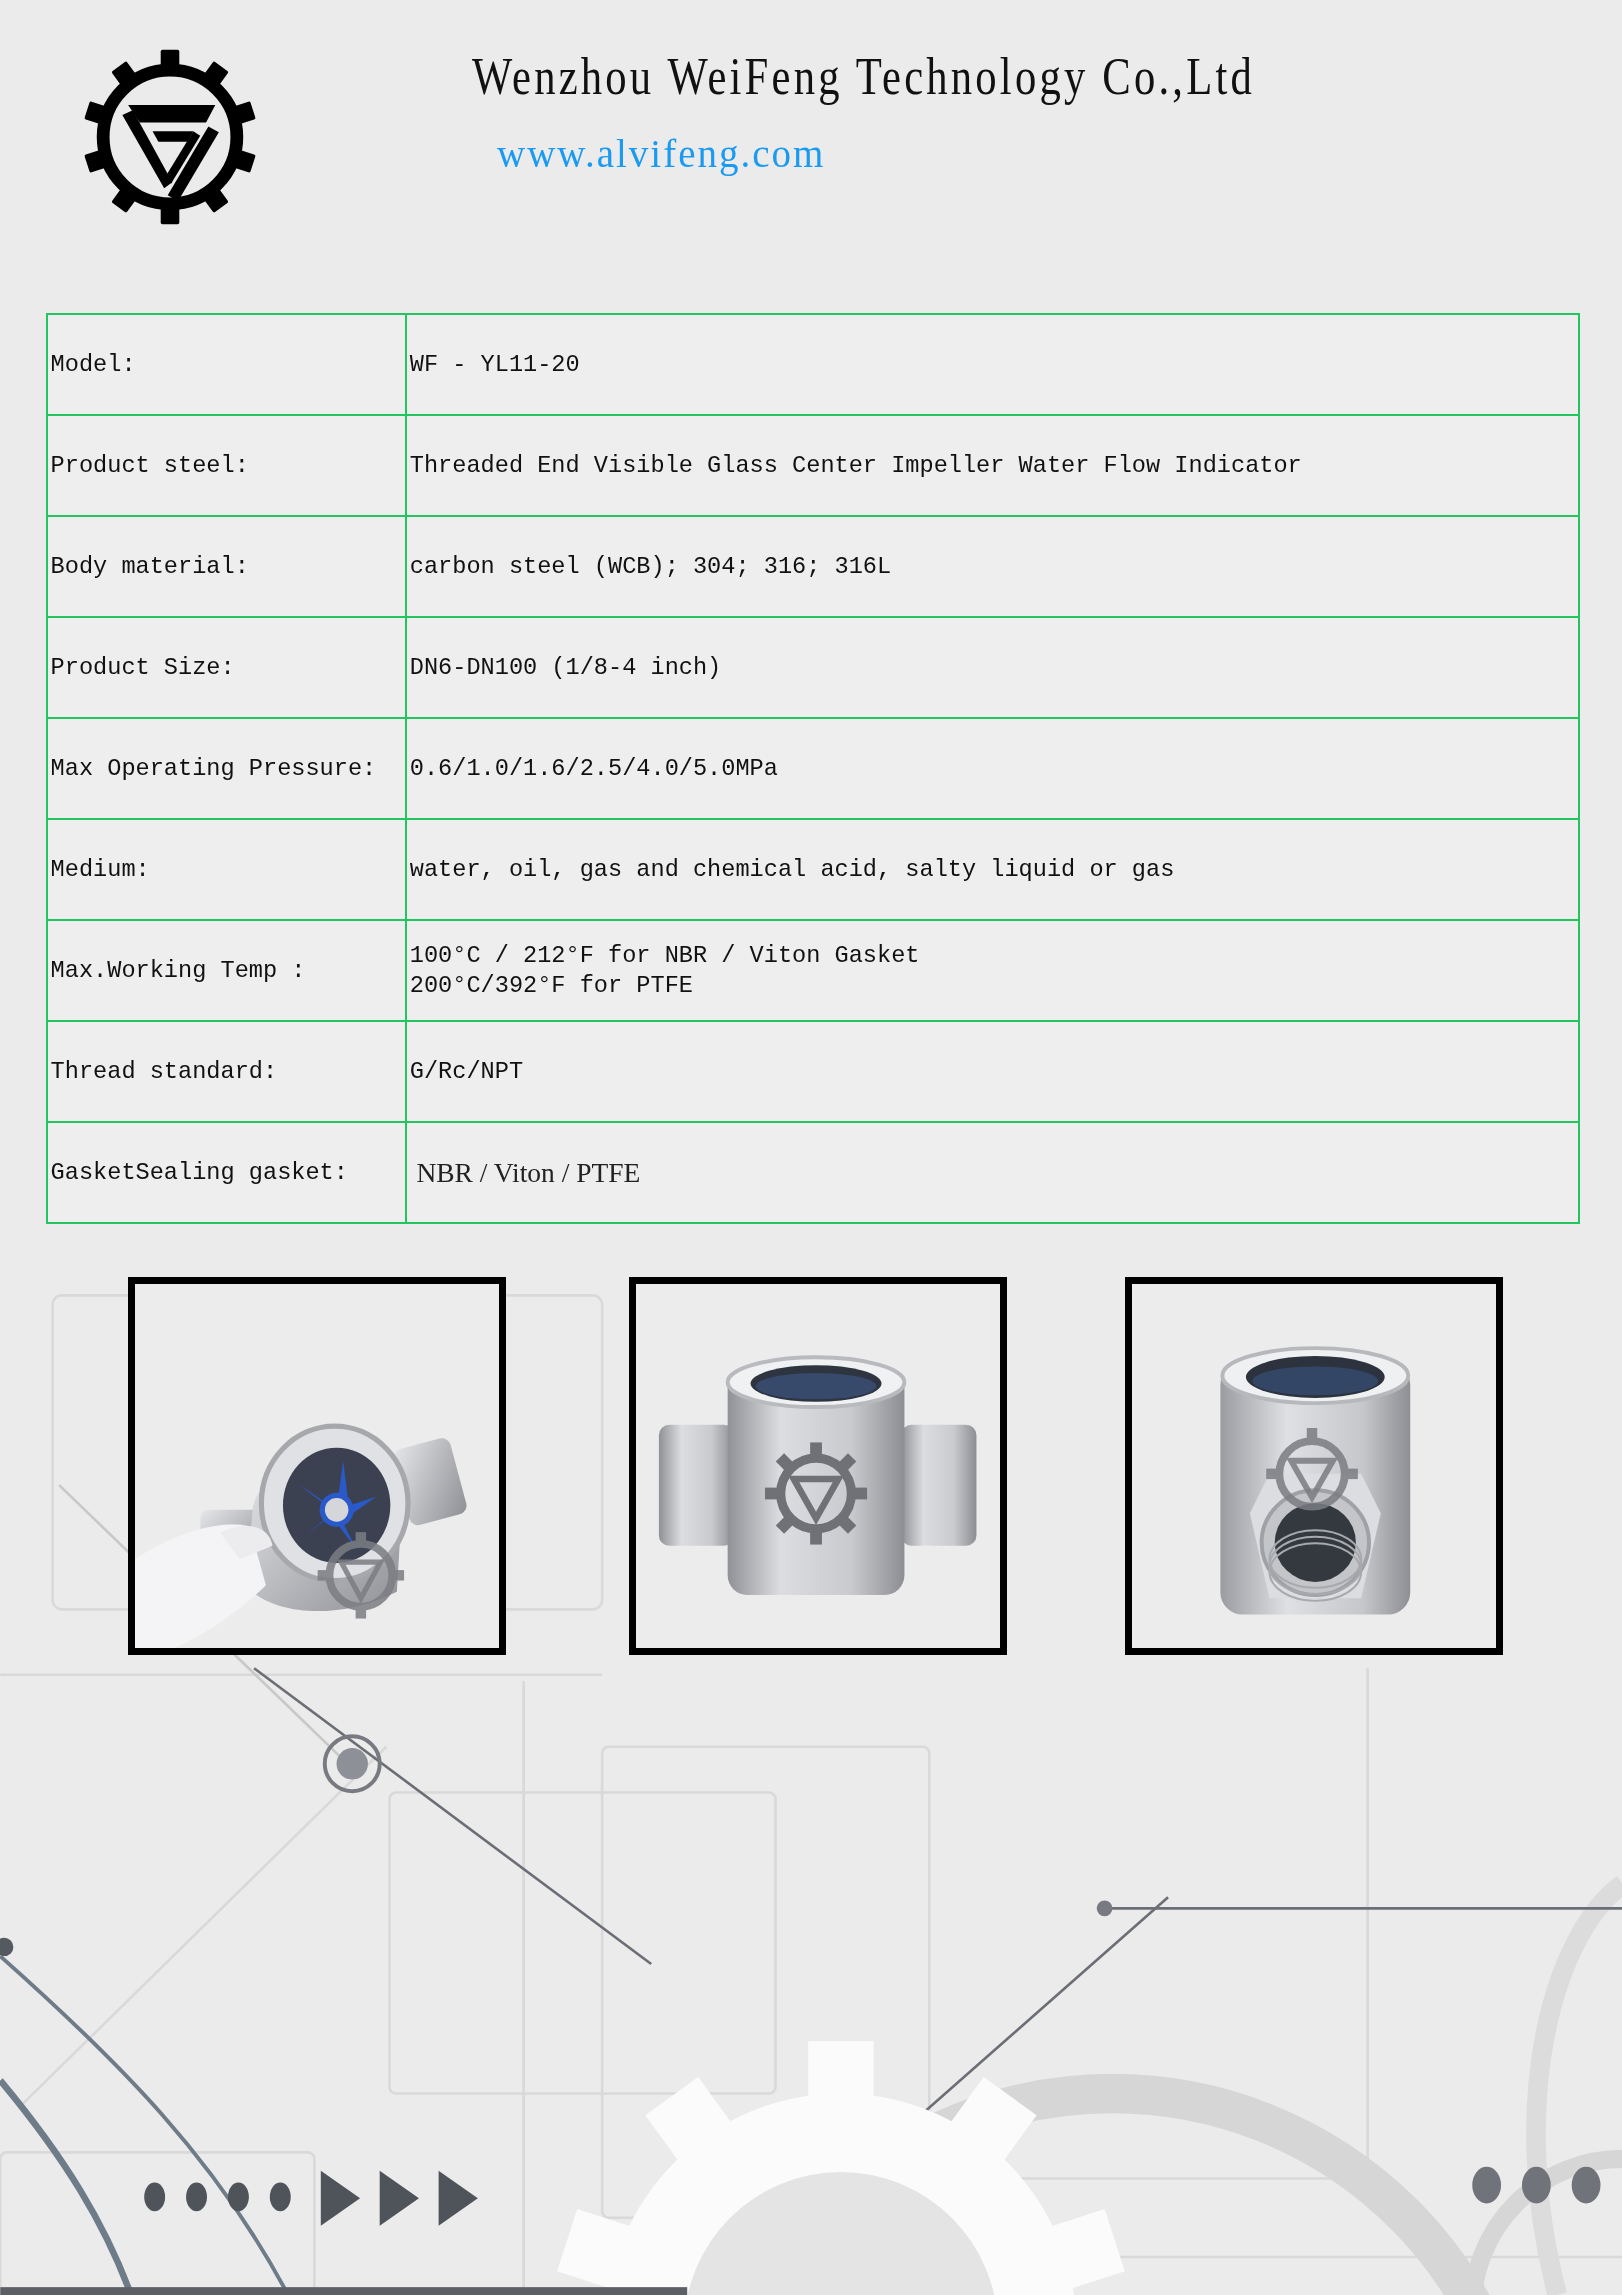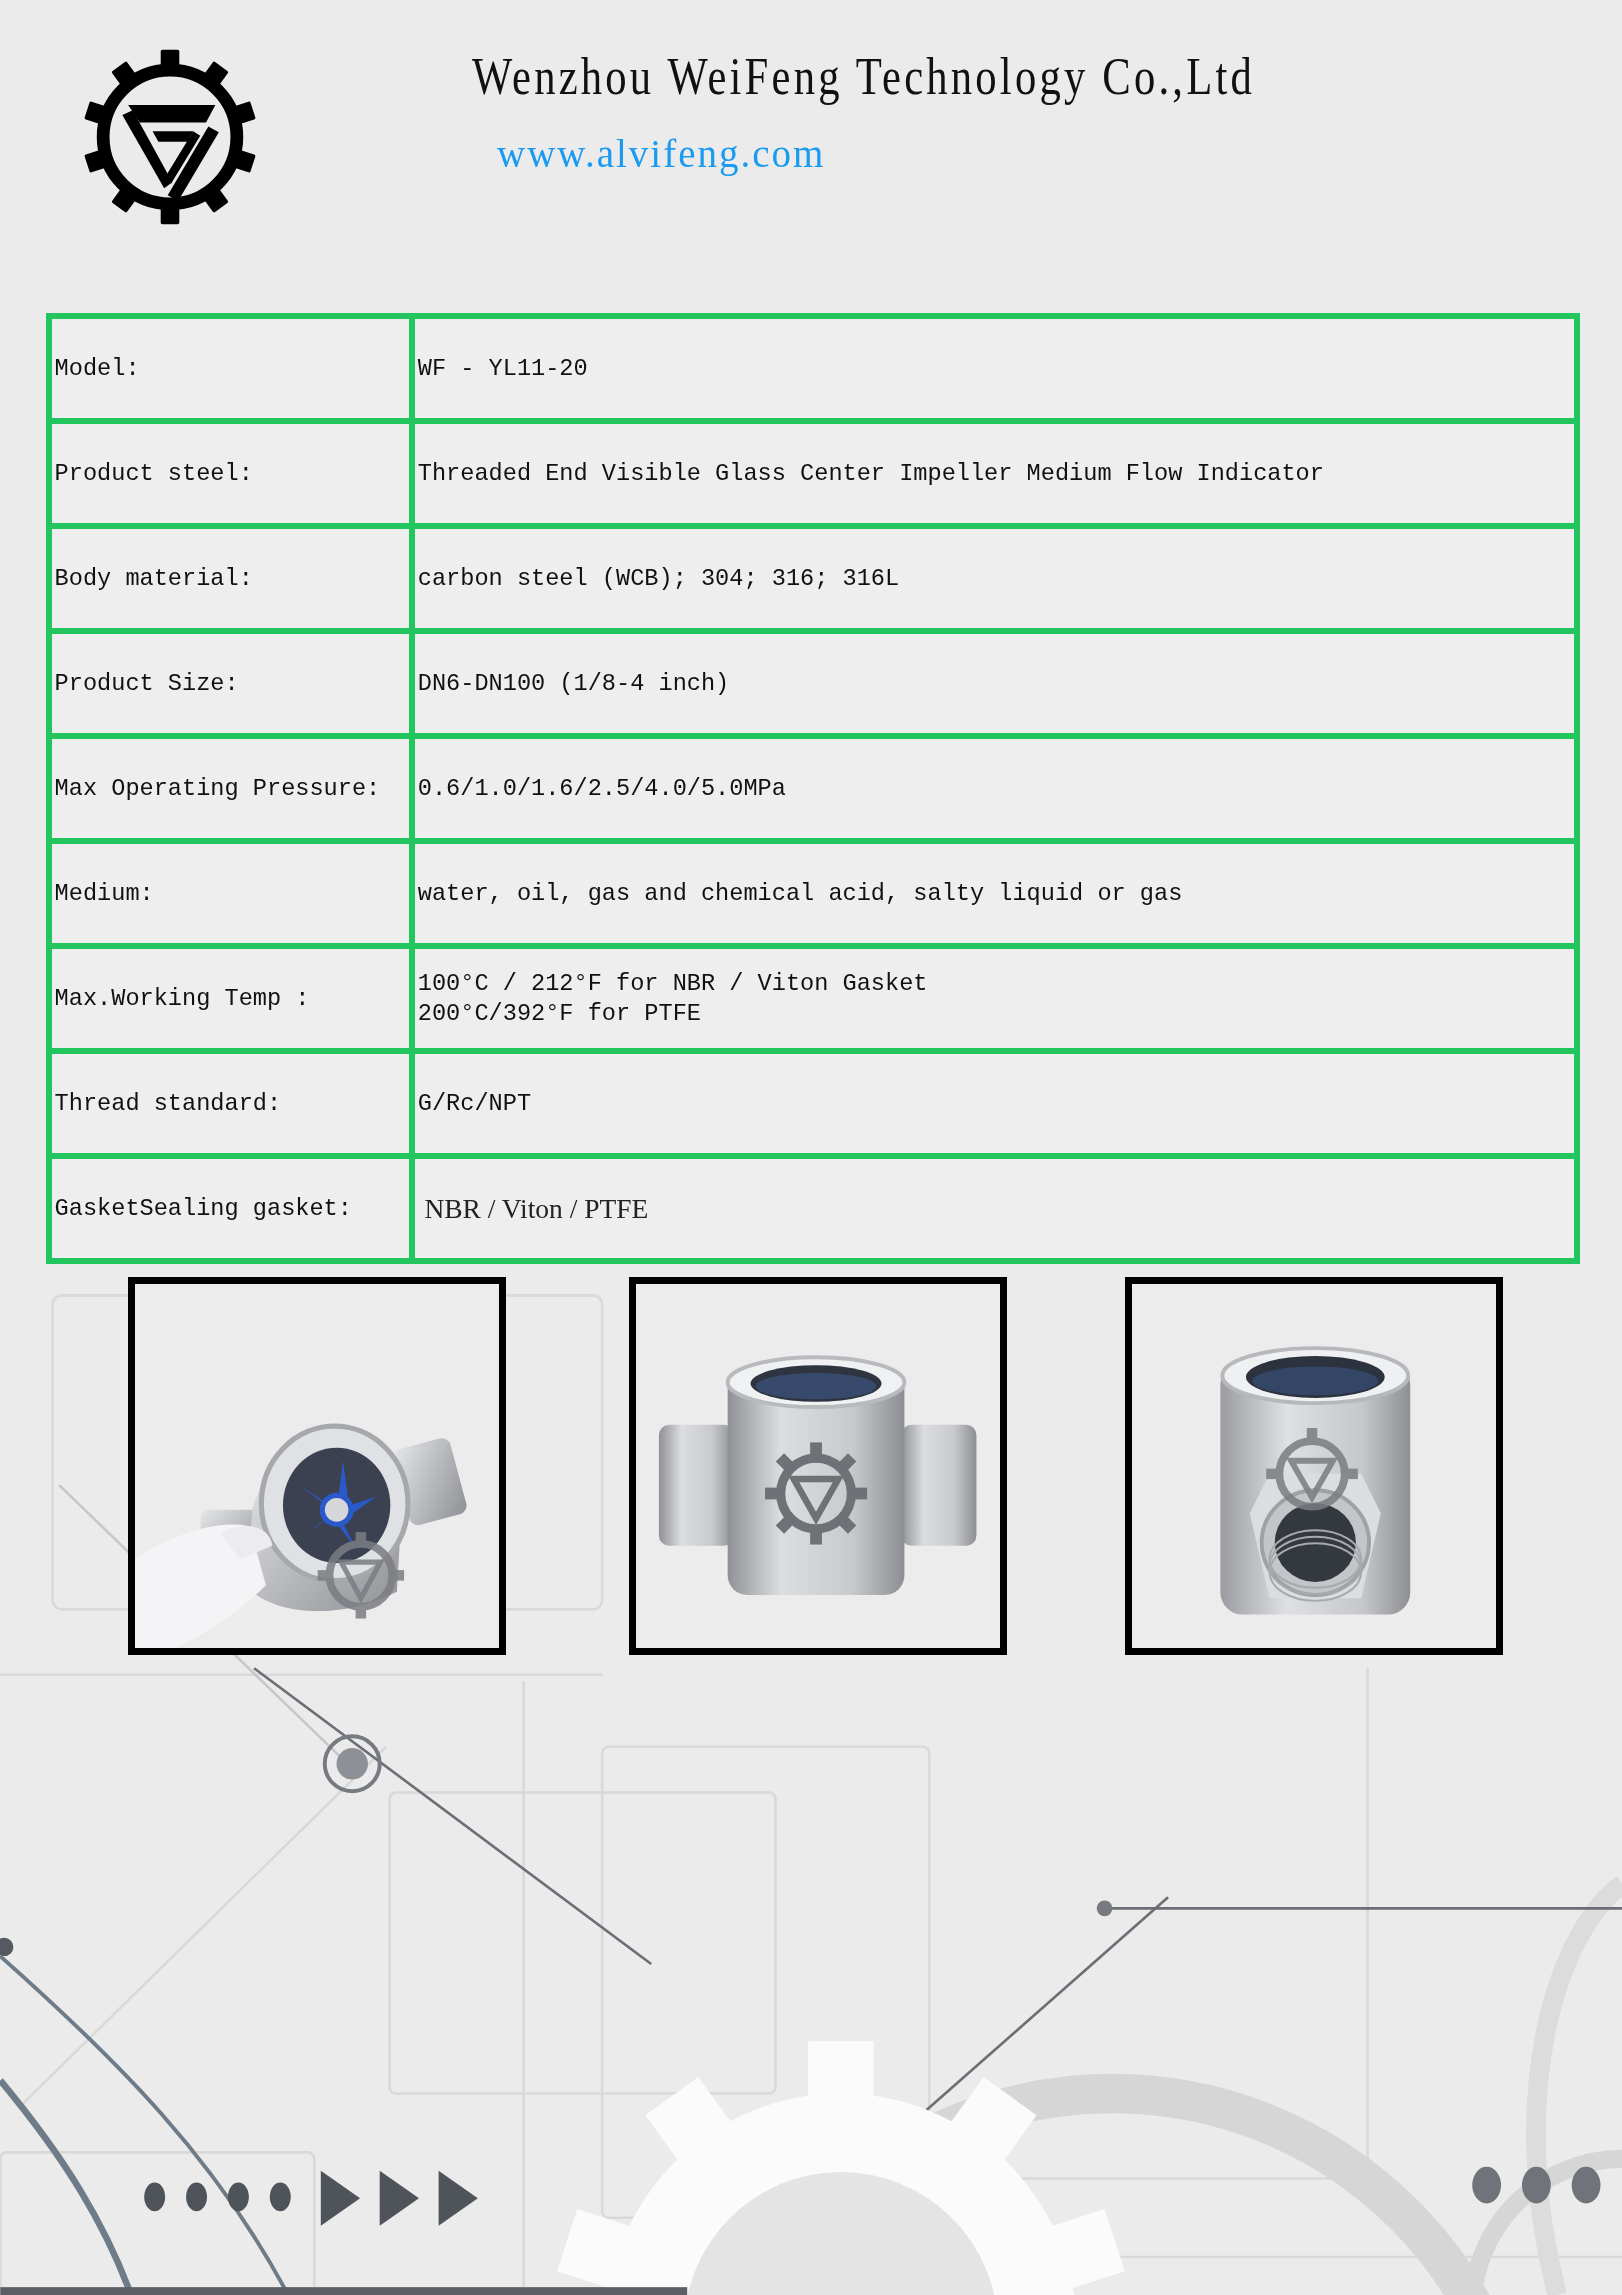--- a/index.html
+++ b/index.html
@@ -21,21 +21,21 @@
     position:absolute; left:497px; width:720px; top:131px; text-align:left;
     font-family:"Liberation Serif", "DejaVu Serif", serif;
     font-size:39px; letter-spacing:2px; color:#1a9af0; z-index:2; white-space:nowrap;
   }
   .spec-table {
     position:absolute; left:46px; top:313px; width:1534px; z-index:2;
     border-collapse:collapse; background:#eeeeee;
     border:2px solid #6a9bd3;
   }
   .spec-table td {
-    border:6px solid #22c55e; height:99px; padding:0 2.6px;
+    border:2px solid #22c55e; height:99px; padding:0 2.6px;
     font-family:"Liberation Mono", "DejaVu Sans Mono", monospace;
     font-size:23.6px; color:#111; vertical-align:middle; white-space:pre-line;
     line-height:30px;
   }
   .spec-table td.label { width:352px; }
   .spec-table td.value.gasket { font-family:"Liberation Serif","DejaVu Serif",serif; font-size:27.5px; padding-left:9.2px; color:#222; }
   .photo {
     position:absolute; top:1277px; width:364px; height:364px;
     border:7.9px solid #000; background:#ececec; z-index:2; overflow:hidden;
   }
@@ -128,21 +128,21 @@
 <div class="url">www.alvifeng.com</div>
 
 <table class="spec-table">
   <tbody>
     <tr>
       <td class="label">Model:</td>
       <td class="value">WF - YL11-20</td>
     </tr>
     <tr>
       <td class="label">Product steel:</td>
-      <td class="value">Threaded End Visible Glass Center Impeller Medium Flow Indicator</td>
+      <td class="value">Threaded End Visible Glass Center Impeller Water Flow Indicator</td>
     </tr>
     <tr>
       <td class="label">Body material:</td>
       <td class="value">carbon steel (WCB); 304; 316; 316L</td>
     </tr>
     <tr>
       <td class="label">Product Size:</td>
       <td class="value">DN6-DN100 (1/8-4 inch)</td>
     </tr>
     <tr>

